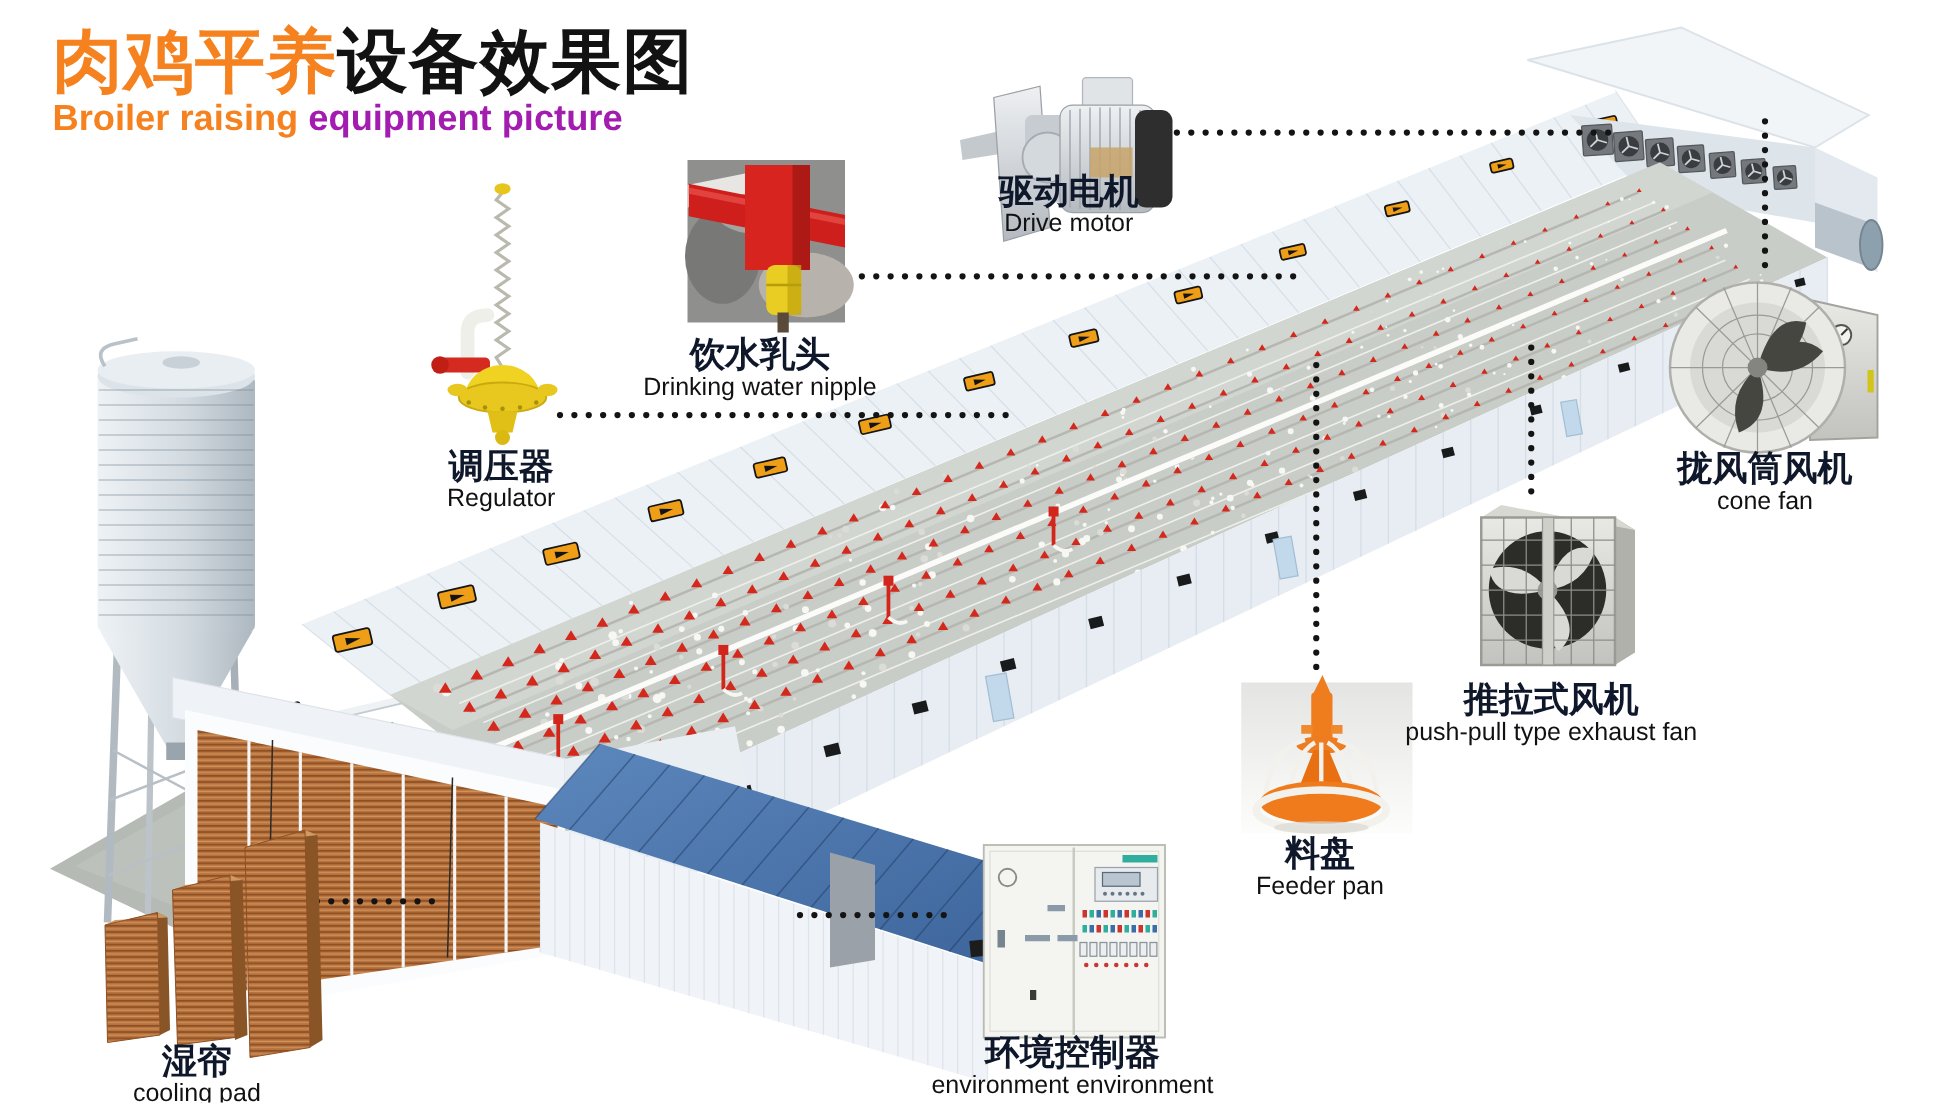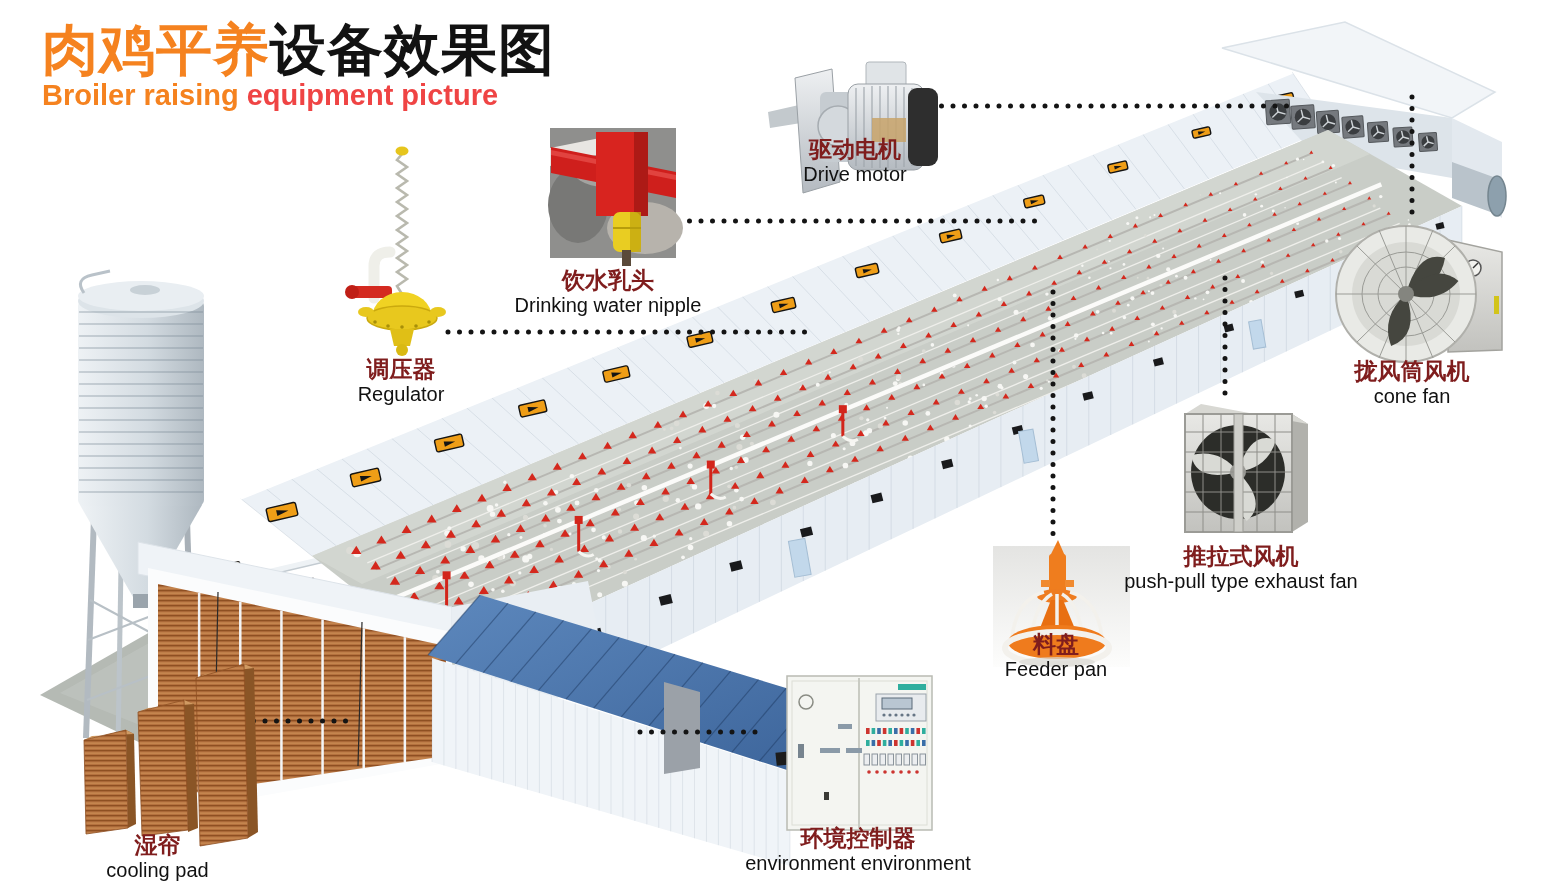--- a/index.html
+++ b/index.html
@@ -5,23 +5,23 @@
   html,body{margin:0;padding:0;background:#fff;}
   body{width:1568px;height:882px;position:relative;overflow:hidden;
        font-family:"Liberation Sans","DejaVu Sans",sans-serif;}
   #scene{position:absolute;left:0;top:0;}
   .titleblock{position:absolute;left:42px;top:22px;line-height:1.02;}
   .title-zh{font-size:56px;font-weight:800;letter-spacing:1px;white-space:nowrap;font-family:Liberation Serif, serif;}
   .title-zh .hl{color:#F5821F;}
   .title-zh .rest{color:#121212;}
   .title-en{font-size:29px;font-weight:700;margin-top:2px;white-space:nowrap;}
   .title-en .hl{color:#F5821F;}
-  .title-en .rest{color:#ef4444;}
+  .title-en .rest{color:#a21caf;}
   .callout{position:absolute;text-align:center;}
-  .callout .zh{color:#7f1d1d;font-weight:700;font-size:23px;line-height:1.12;}
+  .callout .zh{color:#0f172a;font-weight:700;font-size:28px;line-height:1.12;}
   .callout .en{color:#111;font-weight:400;font-size:20px;line-height:1.12;white-space:nowrap;}
 </style>
 </head>
 <body>
 
 <svg id="scene" width="1568" height="882" viewBox="0 0 1568 882">
   <defs>
     <linearGradient id="siloG" x1="0" y1="0" x2="1" y2="0">
       <stop offset="0" stop-color="#eef2f5"></stop>
         <stop offset="0.55" stop-color="#d3dbe1"></stop>
@@ -1164,21 +1164,21 @@
   <div class="en">Regulator</div>
 </div>
 <div class="callout" style="left:1322px;top:359px;width:180px;">
   <div class="zh">拢风筒风机</div>
   <div class="en">cone fan</div>
 </div>
 <div class="callout" style="left:1088px;top:544px;width:306px;">
   <div class="zh">推拉式风机</div>
   <div class="en">push-pull type exhaust fan</div>
 </div>
-<div class="callout" style="left:975px;top:632px;width:162px;text-align:center;">
+<div class="callout" style="left:975px;top:667px;width:162px;text-align:center;">
   <div class="zh">料盘</div>
   <div class="en">Feeder pan</div>
 </div>
 <div class="callout" style="left:727px;top:826px;width:262px;">
   <div class="zh">环境控制器</div>
   <div class="en">environment environment</div>
 </div>
 <div class="callout" style="left:55px;top:833px;width:205px;">
   <div class="zh">湿帘</div>
   <div class="en">cooling pad</div>

